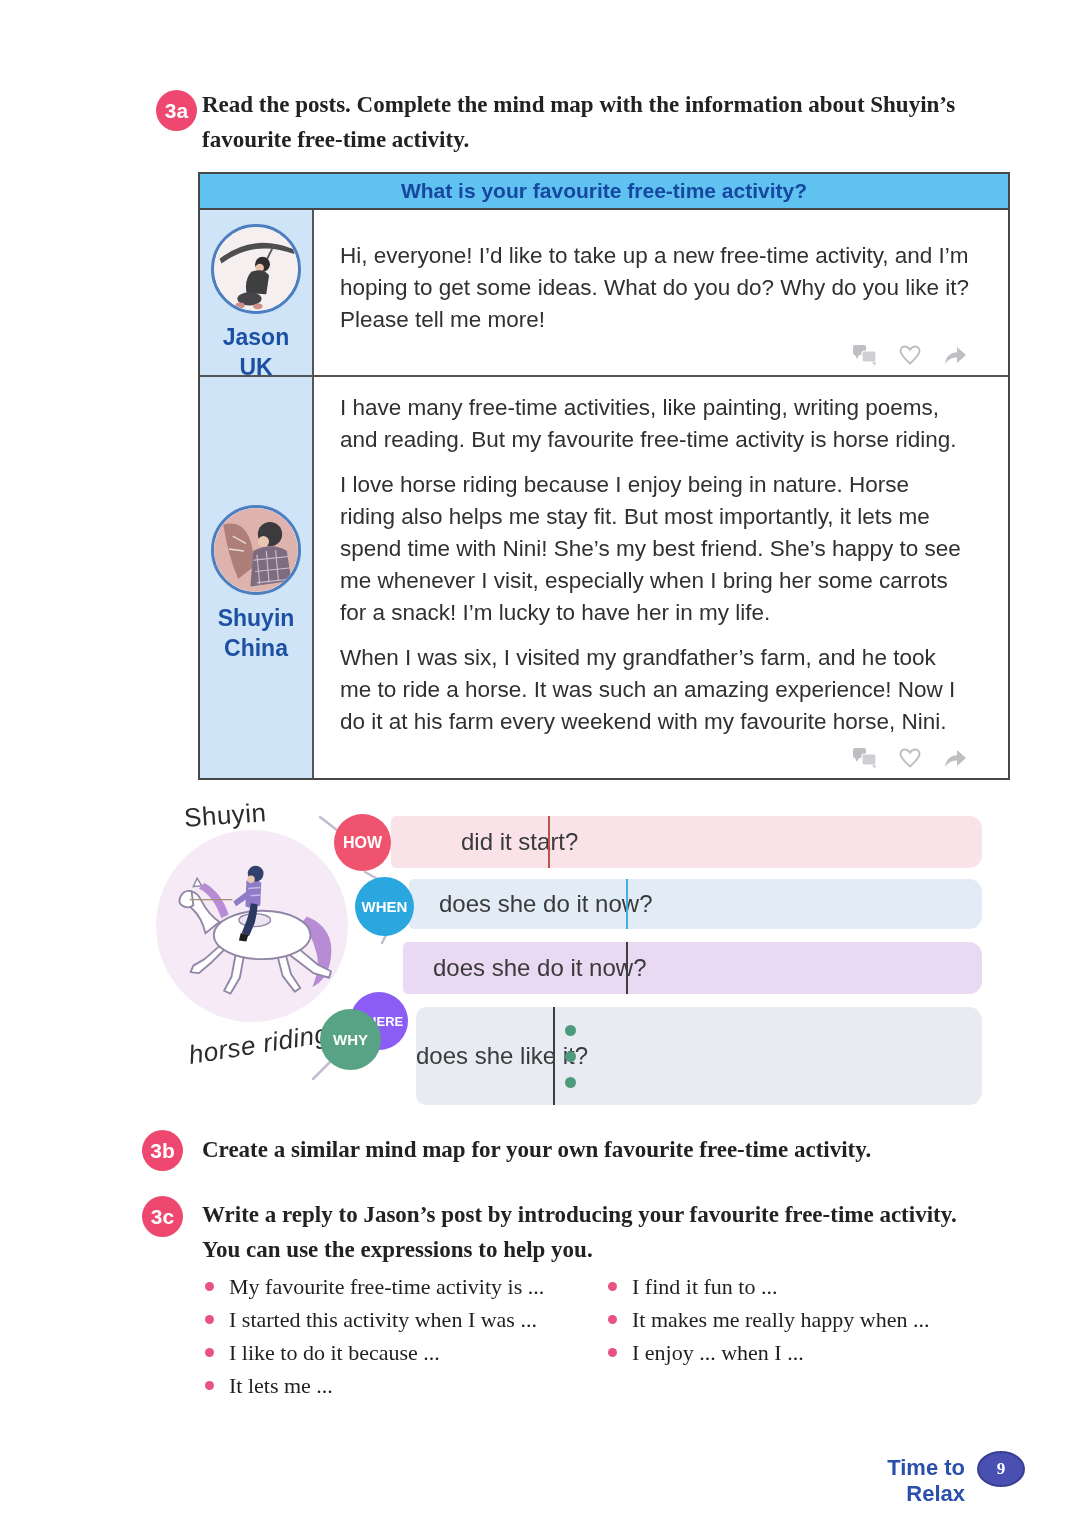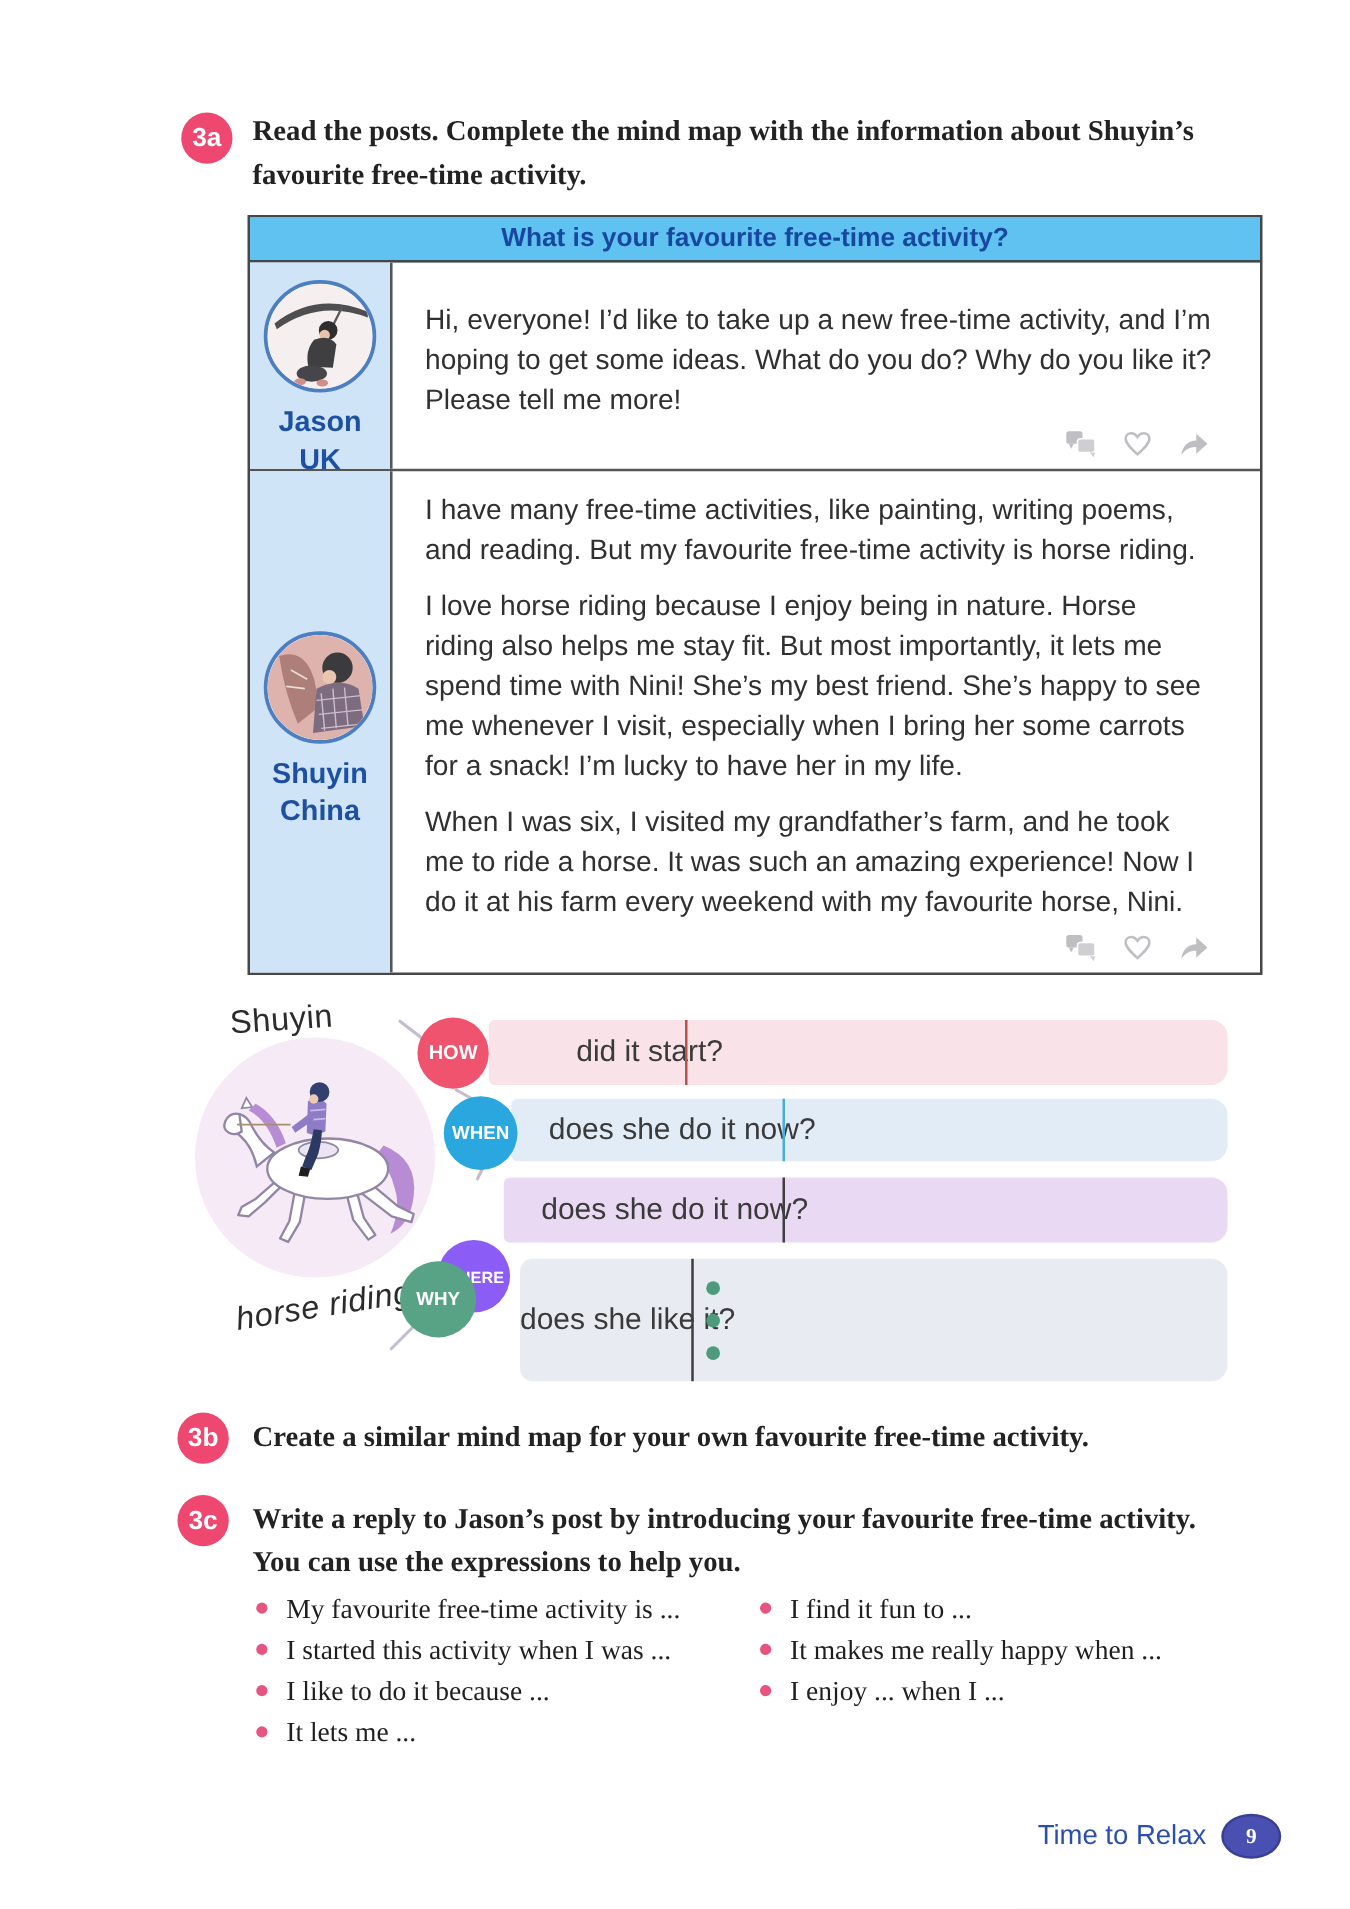--- a/index.html
+++ b/index.html
@@ -112,35 +112,35 @@
     font-family:"Liberation Serif", serif; font-size:22px; color:#1f1f1f;
   }
   .expr-item i {
     width:9px; height:9px; border-radius:50%; background:#e75480;
     margin-right:15px; flex:none;
   }
 
   
   .footer-label {
     position:absolute; left:830px; top:1455px; width:135px; text-align:right;
-    color:#2b4fad; font-weight:normal; font-size:22px;
+    color:#2b4fad; font-weight:bold; font-size:22px;
   }
   .footer-badge {
     position:absolute; left:977px; top:1451px; width:48px; height:36px;
     border-radius:50%; background:#4950b2; border:2px solid #394093;
     color:#fff; display:flex; align-items:center; justify-content:center;
     font-family:"Liberation Serif", serif; font-size:17px; font-weight:bold;
   }
 </style>
 </head>
 <body>
 
 <div class="page">
 
-  <div class="ex-badge" style="left:145px; top:90px;">3a</div>
+  <div class="ex-badge" style="left:156px; top:90px;">3a</div>
   <div class="ex-instruction" style="left:202px; top:88px; width:818px;">Read the posts. Complete the mind map with the information about Shuyin’s favourite free-time activity.</div>
 
   <div class="forum">
     <div class="forum-header">What is your favourite free-time activity?</div>
 
     <div class="forum-row row-jason">
       <div class="avatar-col">
         <div class="avatar" style="margin-top:14px;">
           <svg viewBox="0 0 90 90">
             <circle cx="45" cy="45" r="45" fill="#f6eff0"></circle>

